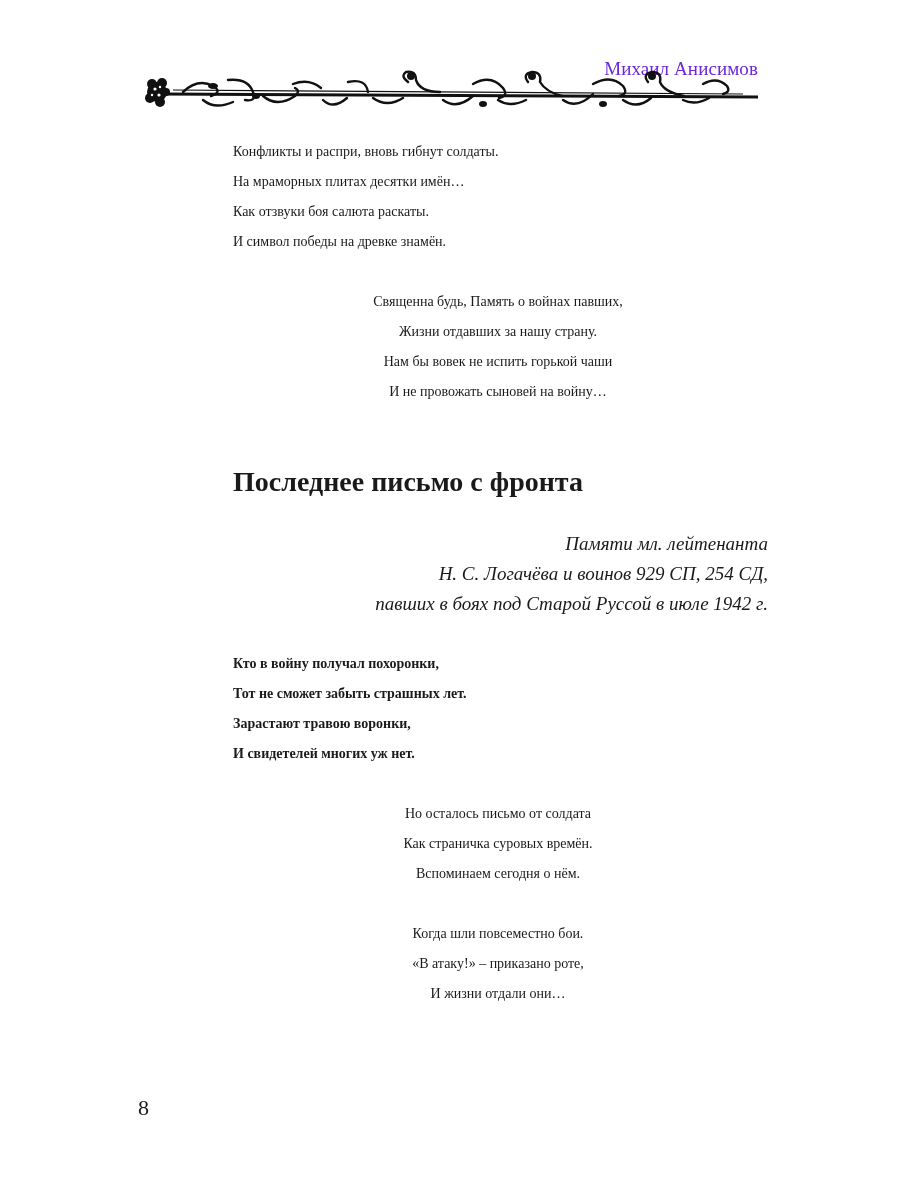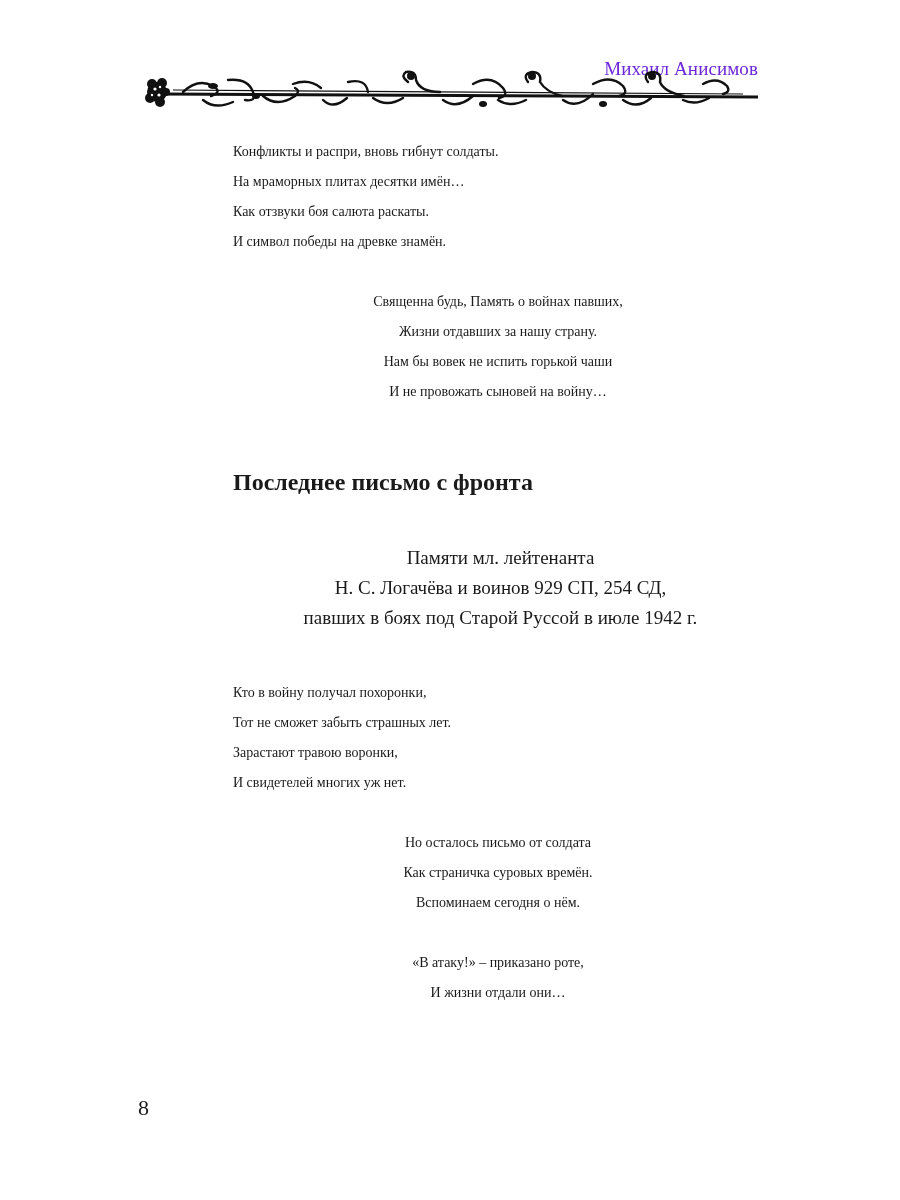--- a/index.html
+++ b/index.html
@@ -44,29 +44,30 @@
       font-size: 14px;
       line-height: 30px;
       white-space: nowrap;
     }
     .stanza + .stanza {
       margin-top: 30px;
       text-align: center;
     }
     .poem-title {
       font-weight: bold;
-      font-size: 24px;
+      font-size: 28px;
       line-height: 30px;
       margin: 0;
     }
     .dedication {
-      text-align: center;
+      text-align: right;
+      font-style: italic;
       font-size: 19px;
       line-height: 30px;
-      margin-top: 46px;
+      margin-top: 32px;
       margin-right: -5px;
     }
     .dedication .line {
       font-size: 19px;
     }
     .page-number {
       position: absolute;
       left: 138px;
       top: 1095px;
       font-size: 22px;
@@ -144,30 +145,31 @@
   </div>
 
   <h2 class="poem-title" style="margin-top:60px;">Последнее письмо с фронта</h2>
 
   <div class="dedication">
     <span class="line">Памяти мл. лейтенанта</span>
     <span class="line">Н. С. Логачёва и воинов 929 СП, 254 СД,</span>
     <span class="line">павших в боях под Старой Руссой в июле 1942 г.</span>
   </div>
 
-  <div class="stanza" style="margin-top:45px;">
+  <div class="stanza" style="margin-top:30px;font-weight:bold;">
     <span class="line">Кто в войну получал похоронки,</span>
     <span class="line">Тот не сможет забыть страшных лет.</span>
     <span class="line">Зарастают травою воронки,</span>
     <span class="line">И свидетелей многих уж нет.</span>
   </div>
   <div class="stanza">
     <span class="line">Но осталось письмо от солдата</span>
     <span class="line">Как страничка суровых времён.</span>
     <span class="line">Вспоминаем сегодня о нём.</span>
   </div>
   <div class="stanza">
+    <span class="line">Когда шли повсеместно бои.</span>
     <span class="line">«В атаку!» – приказано роте,</span>
     <span class="line">И жизни отдали они…</span>
   </div>
 </div>
 
 <div class="page-number">8</div>
 
 </body></html>

